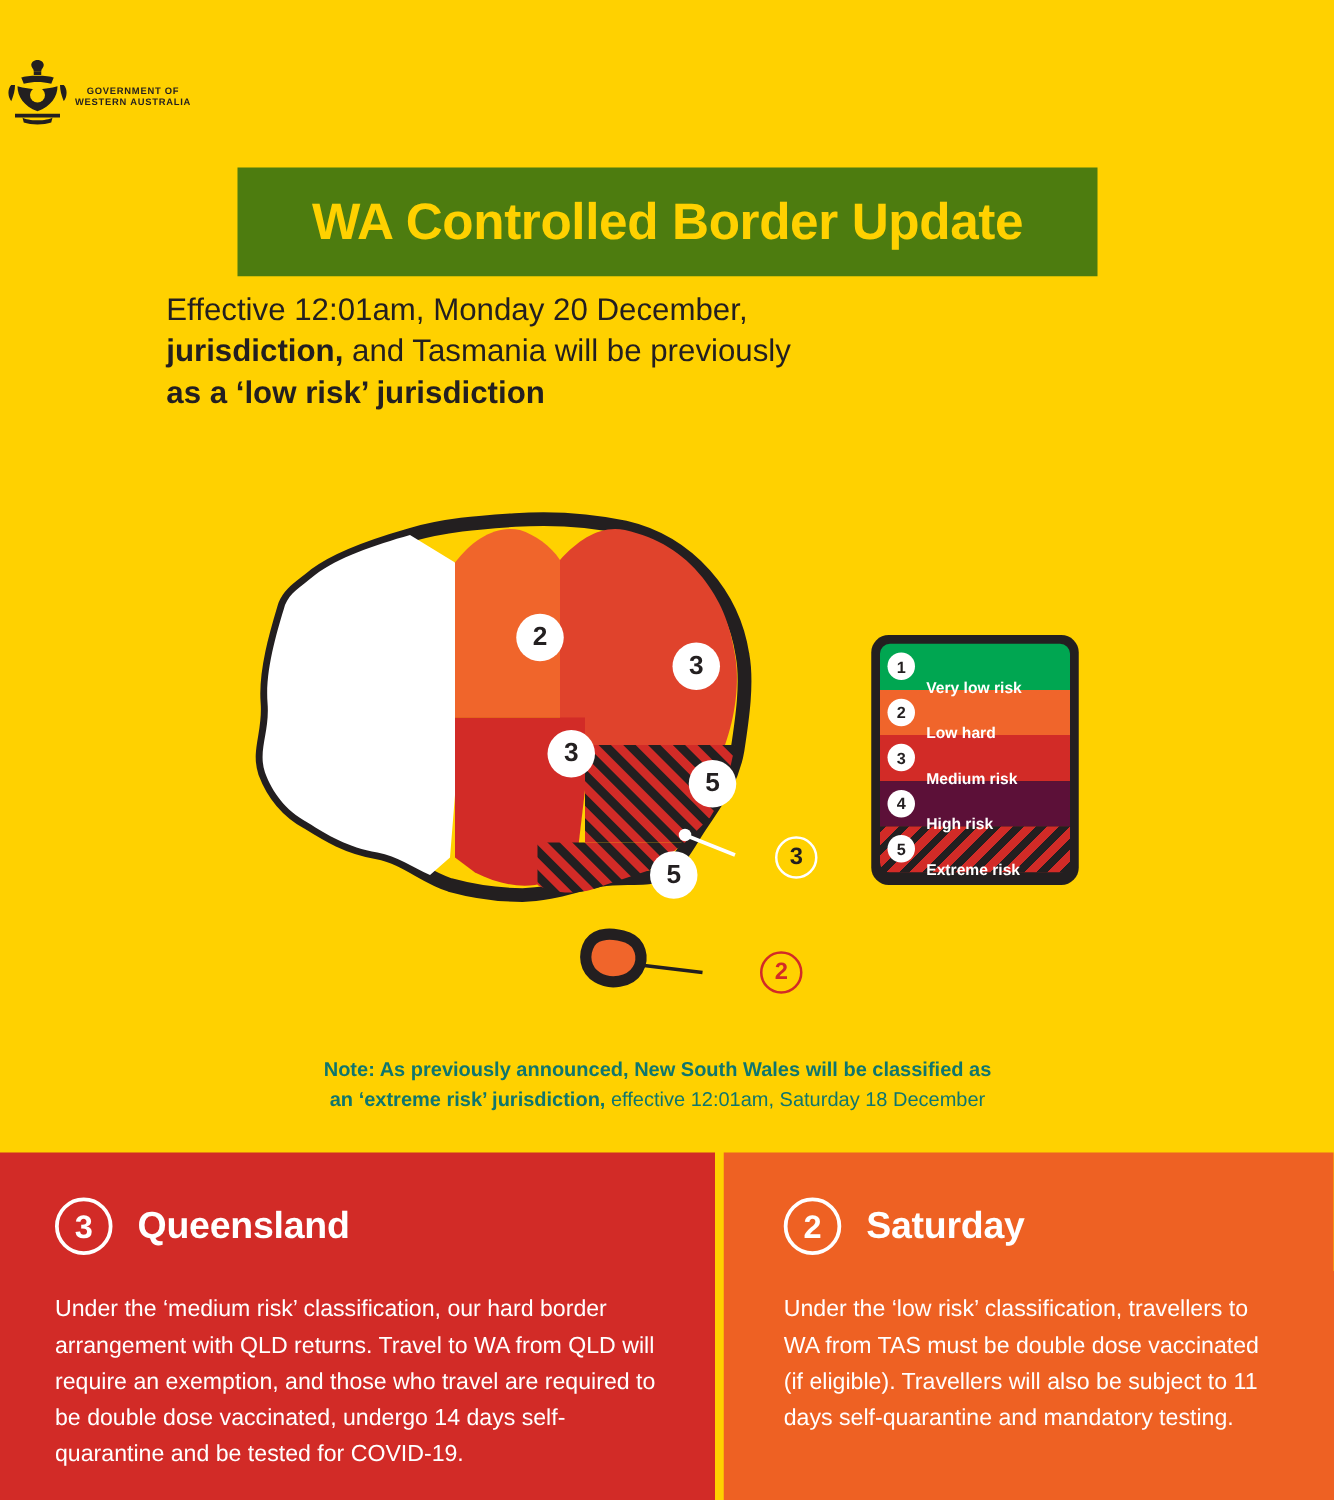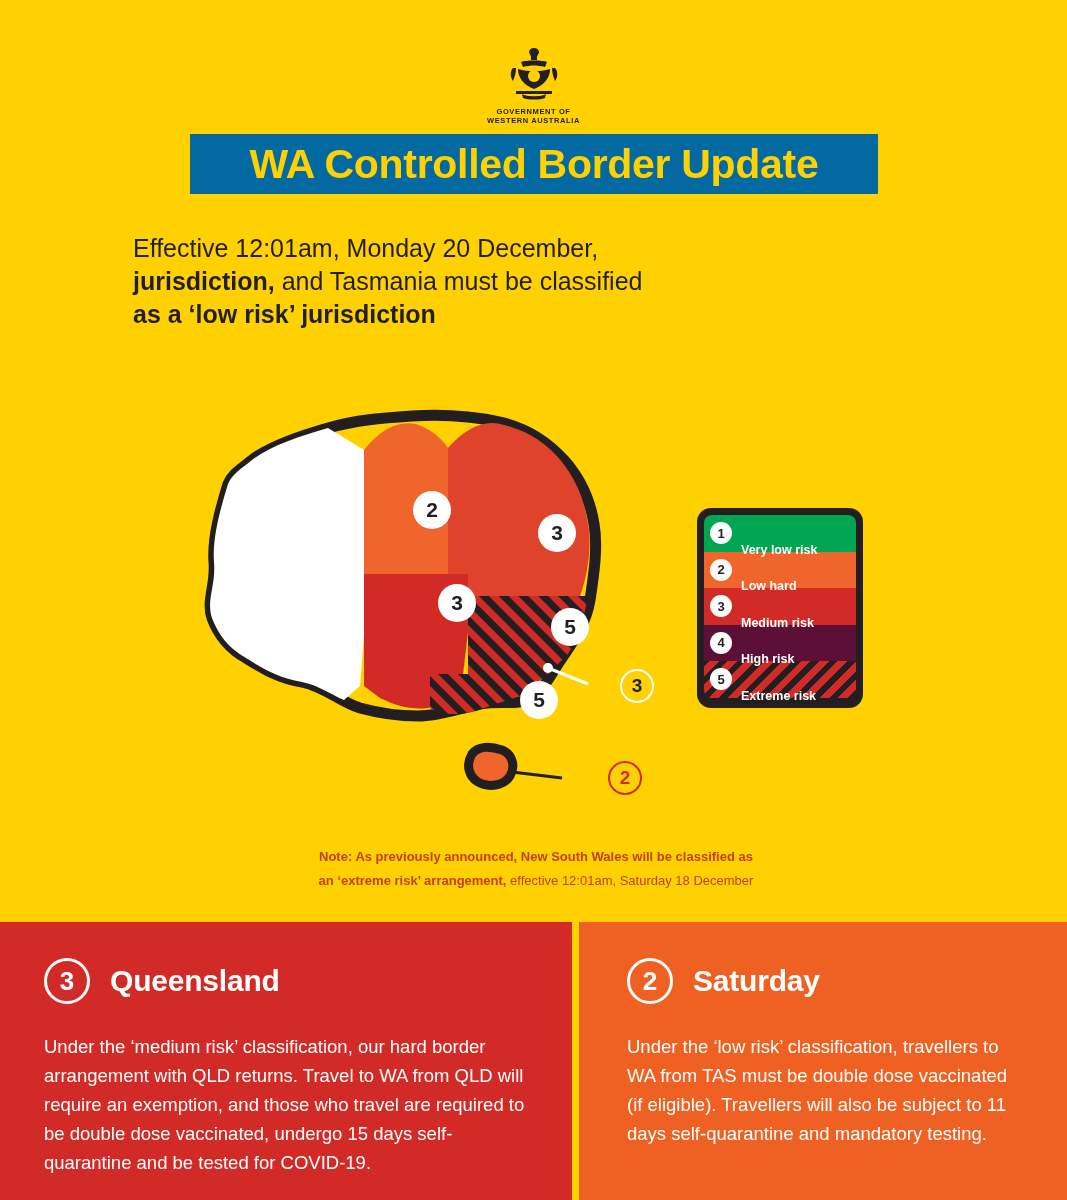--- a/index.html
+++ b/index.html
@@ -7,34 +7,34 @@
     width: 1067px; height: 1200px;
     font-family: "Liberation Sans", sans-serif;
     background: #ffd100;
     overflow: hidden;
   }
   .page { position: relative; width: 1067px; height: 1200px; background: #ffd100; }
 
   
   .crest-wrap {
     position: absolute; top: 46px; left: 0; width: 1067px;
-    display: flex; flex-direction: column; align-items: center;
+    display: flex; flex-direction: row; align-items: center;
   }
   .crest-svg { display: block; }
   .crest-text {
     margin-top: 3px;
     font-size: 7.5px; font-weight: bold; letter-spacing: .6px;
     color: #231f20; text-align: center; line-height: 9px;
   }
 
   
   .title-bar {
     position: absolute; top: 134px; left: 190px;
-    width: 688px; height: 60px;
-    background: #0369a1;
+    width: 688px; height: 87px;
+    background: #4d7c0f;
     display: flex; align-items: center; justify-content: center;
   }
   .title-bar h1 {
     color: #ffd100; font-size: 41px; font-weight: bold; letter-spacing: -0.3px;
   }
 
   
   .subtitle {
     position: absolute; top: 232px; left: 133px; width: 800px;
     text-align: left; color: #231f20; font-size: 25px; line-height: 33px;
@@ -70,22 +70,22 @@
   .lg-2 { background: #f0652b; }
   .lg-3 { background: #d22b27; }
   .lg-4 { background: #5c1038; }
   .lg-5 {
     background: #d22b27;
     background-image: repeating-linear-gradient(-45deg, #231f20 0 6px, rgba(0,0,0,0) 6px 13px);
   }
 
   
   .note {
-    position: absolute; top: 845px; left: 136px; width: 800px;
-    text-align: center; color: #c2410c; font-size: 13px; line-height: 24px;
+    position: absolute; top: 845px; left: 126px; width: 800px;
+    text-align: center; color: #0f766e; font-size: 16px; line-height: 24px;
   }
   .note .b { font-weight: bold; }
 
   
   .panels { position: absolute; top: 922px; left: 0; width: 1067px; height: 278px; display: flex; gap: 7px; }
   .panel { height: 278px; padding: 36px 44px 0 44px; color: #fff; }
   .panel-qld { width: 572px; background: #d22b27; }
   .panel-tas { width: 488px; background: #ee6123; padding-left: 48px; padding-right: 50px; }
   .panel-head { display: flex; align-items: center; gap: 20px; }
   .panel-num {
@@ -132,21 +132,21 @@
       <div>WESTERN AUSTRALIA</div>
     </div>
   </div>
 
   <div class="title-bar">
     <h1>WA Controlled Border Update</h1>
   </div>
 
   <div class="subtitle">
     <div>Effective 12:01am, Monday 20 December,</div>
-    <div><span class="b">jurisdiction,</span><span> and Tasmania must be classified</span></div>
+    <div><span class="b">jurisdiction,</span><span> and Tasmania will be previously</span></div>
     <div class="b">as a ‘low risk’ jurisdiction</div>
   </div>
 
   <div class="map-area">
     <svg class="map-svg" width="560" height="440" viewBox="0 0 560 440">
       <defs>
         <pattern id="hatch" width="14" height="14" patternTransform="rotate(-45)" patternUnits="userSpaceOnUse">
           <rect width="14" height="14" fill="#d22b27"></rect>
           <rect width="7" height="14" fill="#231f20"></rect>
         </pattern>
@@ -212,30 +212,30 @@
       <div class="lg-label">High risk</div>
     </div>
     <div class="legend-row lg-5">
       <div class="lg-num">5</div>
       <div class="lg-label">Extreme risk</div>
     </div>
   </div>
 
   <div class="note">
     <div class="b">Note: As previously announced, New South Wales will be classified as</div>
-    <div><span class="b">an ‘extreme risk’ arrangement,</span><span> effective 12:01am, Saturday 18 December</span></div>
+    <div><span class="b">an ‘extreme risk’ jurisdiction,</span><span> effective 12:01am, Saturday 18 December</span></div>
   </div>
 
   <div class="panels">
     <div class="panel panel-qld">
       <div class="panel-head">
         <div class="panel-num">3</div>
         <div class="panel-title">Queensland</div>
       </div>
-      <div class="panel-body">Under the ‘medium risk’ classification, our hard border arrangement with QLD returns. Travel to WA from QLD will require an exemption, and those who travel are required to be double dose vaccinated, undergo 15 days self-quarantine and be tested for COVID-19.</div>
+      <div class="panel-body">Under the ‘medium risk’ classification, our hard border arrangement with QLD returns. Travel to WA from QLD will require an exemption, and those who travel are required to be double dose vaccinated, undergo 14 days self-quarantine and be tested for COVID-19.</div>
     </div>
     <div class="panel panel-tas">
       <div class="panel-head">
         <div class="panel-num">2</div>
         <div class="panel-title">Saturday</div>
       </div>
       <div class="panel-body">Under the ‘low risk’ classification, travellers to WA from TAS must be double dose vaccinated (if eligible). Travellers will also be subject to 11 days self-quarantine and mandatory testing.</div>
     </div>
   </div>
 

